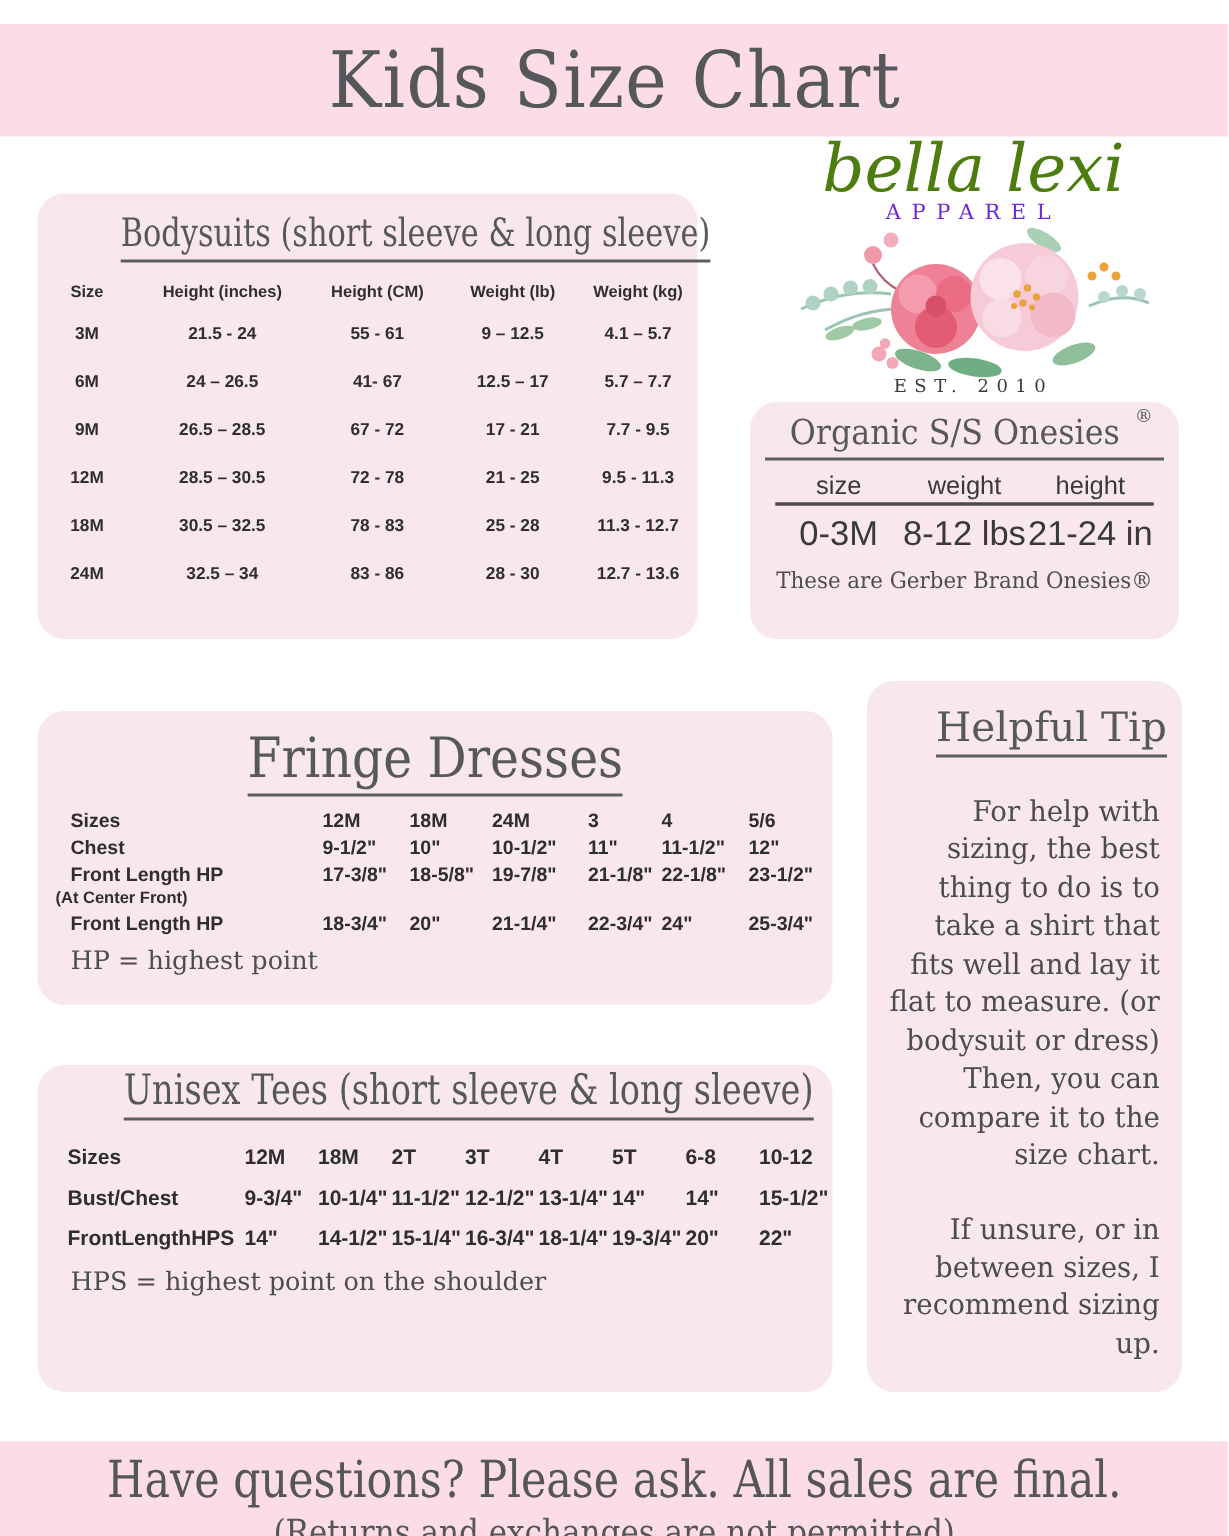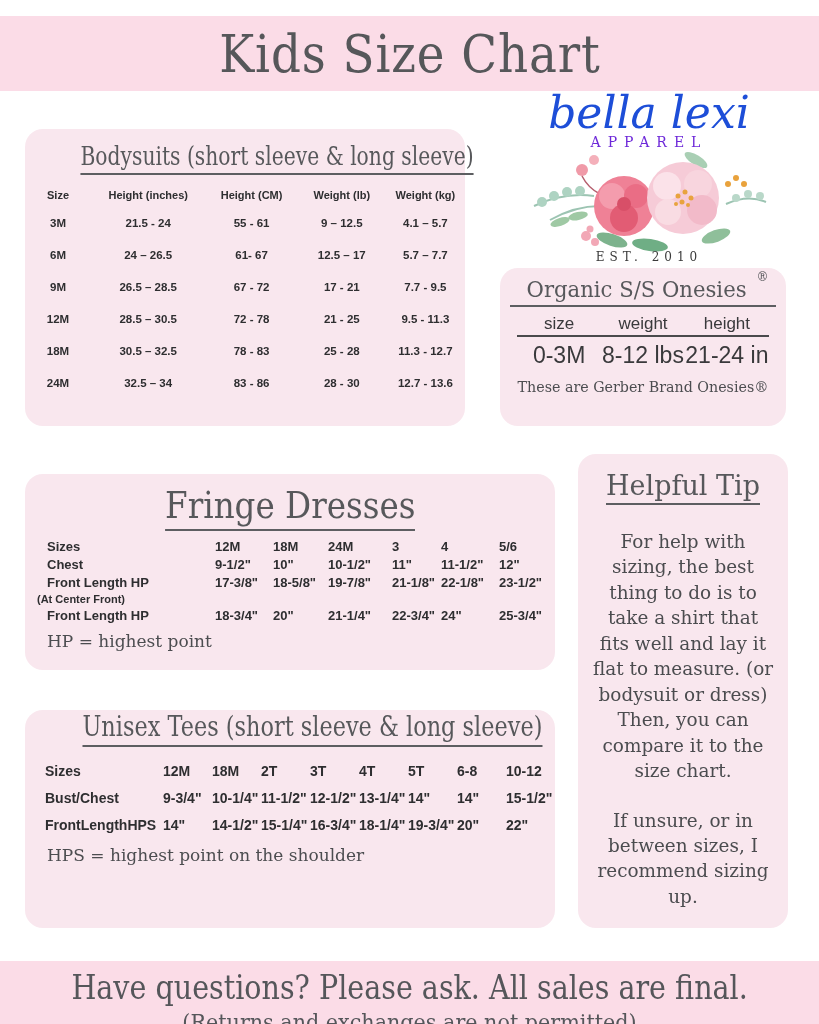--- a/index.html
+++ b/index.html
@@ -29,21 +29,21 @@
   .bodysuits-table th{font-size:11px;font-weight:bold;padding:10px 0 6px 0;text-align:center;}
   .bodysuits-table td{font-size:11.5px;font-weight:bold;padding:10px 0;text-align:center;}
   .bodysuits-table th:nth-child(1),.bodysuits-table td:nth-child(1){width:15%;}
   .bodysuits-table th:nth-child(2),.bodysuits-table td:nth-child(2){width:26%;}
   .bodysuits-table th:nth-child(3),.bodysuits-table td:nth-child(3){width:21%;}
   .bodysuits-table th:nth-child(4),.bodysuits-table td:nth-child(4){width:20%;}
   .bodysuits-table th:nth-child(5),.bodysuits-table td:nth-child(5){width:18%;}
 
   
   .logo{position:absolute;left:503px;top:74px;width:292px;text-align:center;}
-  .logo-script{font-family:"DejaVu Serif","Liberation Serif",serif;font-style:italic;font-size:44px;color:#1d4ed8;line-height:1.05;}
+  .logo-script{font-family:"DejaVu Serif","Liberation Serif",serif;font-style:italic;font-size:44px;color:#4d7c0f;line-height:1.05;}
   .logo-apparel{font-family:"DejaVu Serif","Liberation Serif",serif;font-size:14px;letter-spacing:7px;color:#6d28d9;margin-top:-2px;}
   .flowers{display:block;margin:-6px auto 0 auto;}
   .logo-est{font-family:"DejaVu Serif","Liberation Serif",serif;font-size:12px;letter-spacing:5px;color:#3a3a3a;margin-top:-4px;}
 
   
   .onesies{left:500px;top:252px;width:286px;height:158px;padding-top:8px;}
   .onesies-title-wrap{text-align:center;border-bottom:2px solid #5d5e61;margin:0 10px;padding-bottom:3px;white-space:nowrap;}
   .onesies-title{font-size:23px;display:inline-block;transform:scaleX(0.92);}
   .onesies-reg{font-family:"DejaVu Serif",serif;font-size:12px;color:#57585b;vertical-align:top;position:relative;top:-6px;}
   .onesies-table{width:88%;margin:6px auto 0 auto;color:#39393b;}
@@ -60,21 +60,21 @@
   .fringe-table td.row-sublabel{font-size:11px;padding-left:12px;font-weight:bold;}
   .fringe-table td:nth-child(1){width:168px;}
   .fringe-table td:nth-child(2){width:58px;}
   .fringe-table td:nth-child(3){width:55px;}
   .fringe-table td:nth-child(4){width:64px;}
   .fringe-table td:nth-child(5){width:49px;}
   .fringe-table td:nth-child(6){width:58px;}
   .table-note{font-family:"DejaVu Serif","Liberation Serif",serif;font-size:17px;color:#4c4d50;margin:7px 0 0 22px;}
 
   
-  .tip{left:578px;top:438px;width:210px;height:474px;padding:16px 10px;text-align:center;}
+  .tip{left:578px;top:438px;width:210px;height:474px;padding:16px 10px;text-align:right;}
   .tip-title{font-size:27px;display:inline-block;}
   .tip p{font-family:"DejaVu Serif","Liberation Serif",serif;font-size:19px;line-height:1.34;color:#4b4c4f;margin:24px 2px 0 2px;transform:scaleX(0.97);}
 
   
   .unisex{left:25px;top:694px;width:530px;height:218px;padding-top:0;}
   .unisex-title{font-size:28px;display:inline-block;transform:scaleX(0.8);white-space:nowrap;}
   .unisex-table{margin-top:10px;}
   .unisex-table td{font-size:14px;font-weight:bold;text-align:left;padding:5.5px 0;}
   .unisex-table td.row-label{padding-left:20px;}
   .unisex-table td:nth-child(1){width:118px;}
@@ -107,21 +107,21 @@
           <tr>
             <td>3M</td>
             <td>21.5 - 24</td>
             <td>55 - 61</td>
             <td>9 – 12.5</td>
             <td>4.1 – 5.7</td>
           </tr>
           <tr>
             <td>6M</td>
             <td>24 – 26.5</td>
-            <td>61- 67</td>
+            <td>41- 67</td>
             <td>12.5 – 17</td>
             <td>5.7 – 7.7</td>
           </tr>
           <tr>
             <td>9M</td>
             <td>26.5 – 28.5</td>
             <td>67 - 72</td>
             <td>17 - 21</td>
             <td>7.7 - 9.5</td>
           </tr>

